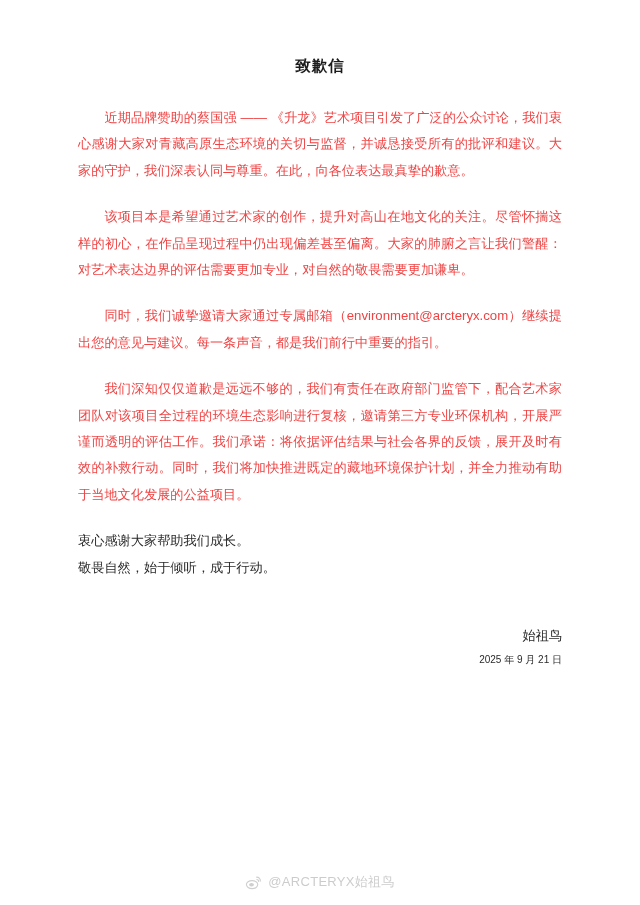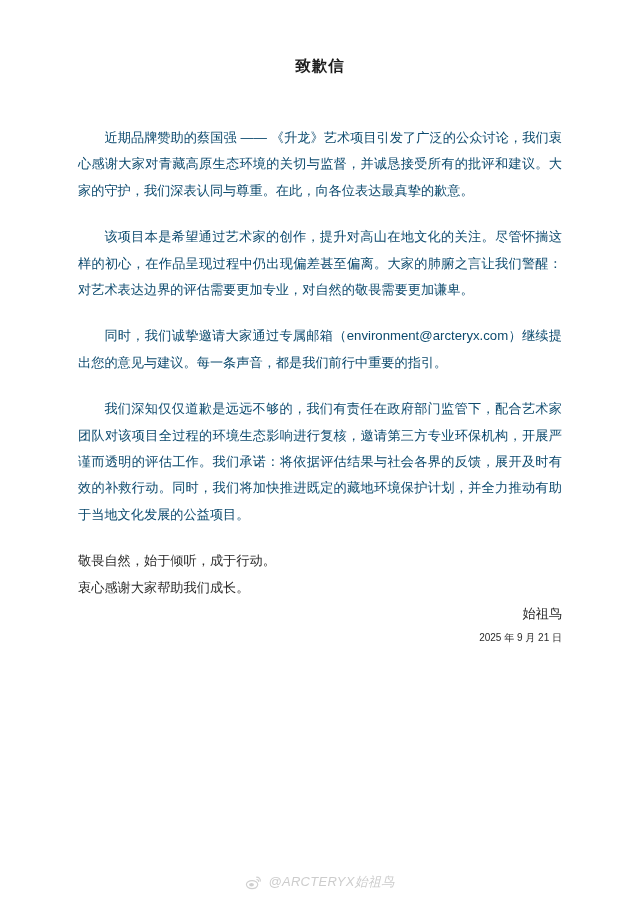--- a/index.html
+++ b/index.html
@@ -27,43 +27,44 @@
     left: 78px;
     top: 56px;
     width: 484px;
   }
   .doc-title {
     text-align: center;
     font-size: 15.5px;
     font-weight: 700;
     color: #1b1b1b;
     letter-spacing: 1px;
-    margin: 0 0 48px 0;
+    margin: 0 0 28px 0;
     font-family: "Liberation Serif", serif;
   }
   .para {
     font-size: 13.2px;
     line-height: 2.0;
-    color: #0c4a6e;
+    color: #ef4444;
     text-align: justify;
     margin: 0 0 20px 0;
     text-indent: 2em;
     font-family: "Liberation Sans", sans-serif;
   }
   .closing-block {
     margin-top: 10px;
   }
   .closing-line {
     font-size: 13.2px;
     line-height: 2.0;
     color: #2a2a2a;
     text-indent: 0;
     margin: 0;
   }
   .signature {
+    margin-top: 42px;
     text-align: right;
   }
   .sig-name {
     font-size: 13.2px;
     color: #2a2a2a;
     line-height: 2.0;
     margin: 0;
   }
   .sig-date {
     font-size: 10px;
@@ -86,40 +87,39 @@
     display: inline-block;
     width: 17px;
     height: 17px;
     position: relative;
   }
   .watermark-text {
     font-size: 13px;
     color: #b9b9b9;
     letter-spacing: 0.3px;
     font-family: "Liberation Sans", sans-serif;
-    font-style: italic;
   }
 </style>
 </head>
 <body>
 
 <div class="page">
 
   <div class="letter">
 
     <h1 class="doc-title">致歉信</h1>
 
     <p class="para">近期品牌赞助的蔡国强 —— 《升龙》艺术项目引发了广泛的公众讨论，我们衷心感谢大家对青藏高原生态环境的关切与监督，并诚恳接受所有的批评和建议。大家的守护，我们深表认同与尊重。在此，向各位表达最真挚的歉意。</p>
     <p class="para">该项目本是希望通过艺术家的创作，提升对高山在地文化的关注。尽管怀揣这样的初心，在作品呈现过程中仍出现偏差甚至偏离。大家的肺腑之言让我们警醒：对艺术表达边界的评估需要更加专业，对自然的敬畏需要更加谦卑。</p>
     <p class="para">同时，我们诚挚邀请大家通过专属邮箱（environment@arcteryx.com）继续提出您的意见与建议。每一条声音，都是我们前行中重要的指引。</p>
     <p class="para">我们深知仅仅道歉是远远不够的，我们有责任在政府部门监管下，配合艺术家团队对该项目全过程的环境生态影响进行复核，邀请第三方专业环保机构，开展严谨而透明的评估工作。我们承诺：将依据评估结果与社会各界的反馈，展开及时有效的补救行动。同时，我们将加快推进既定的藏地环境保护计划，并全力推动有助于当地文化发展的公益项目。</p>
 
     <div class="closing-block">
+      <p class="closing-line">衷心感谢大家帮助我们成长。</p>
       <p class="closing-line">敬畏自然，始于倾听，成于行动。</p>
-      <p class="closing-line">衷心感谢大家帮助我们成长。</p>
     </div>
 
     <div class="signature">
       <p class="sig-name">始祖鸟</p>
       <p class="sig-date">2025 年 9 月 21 日</p>
     </div>
 
   </div>
 
   <div class="watermark">

